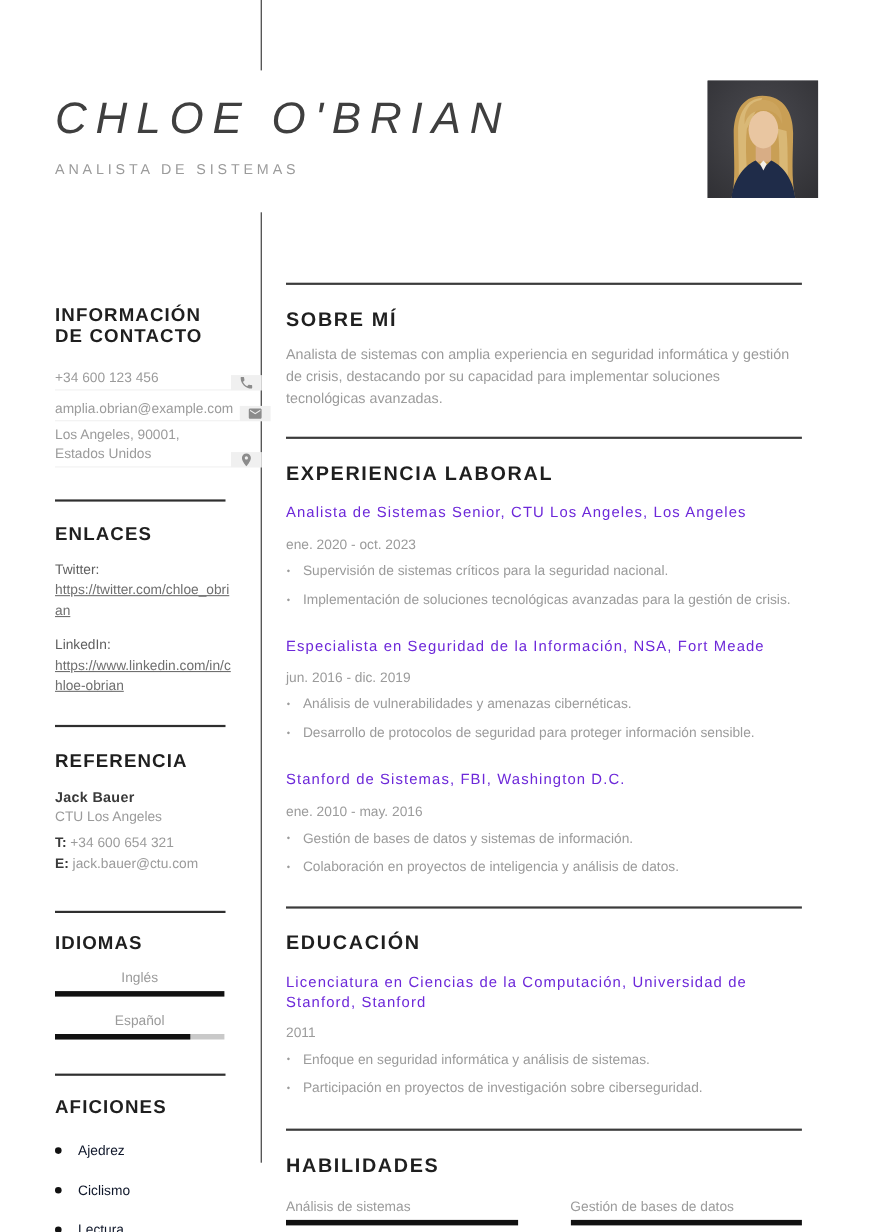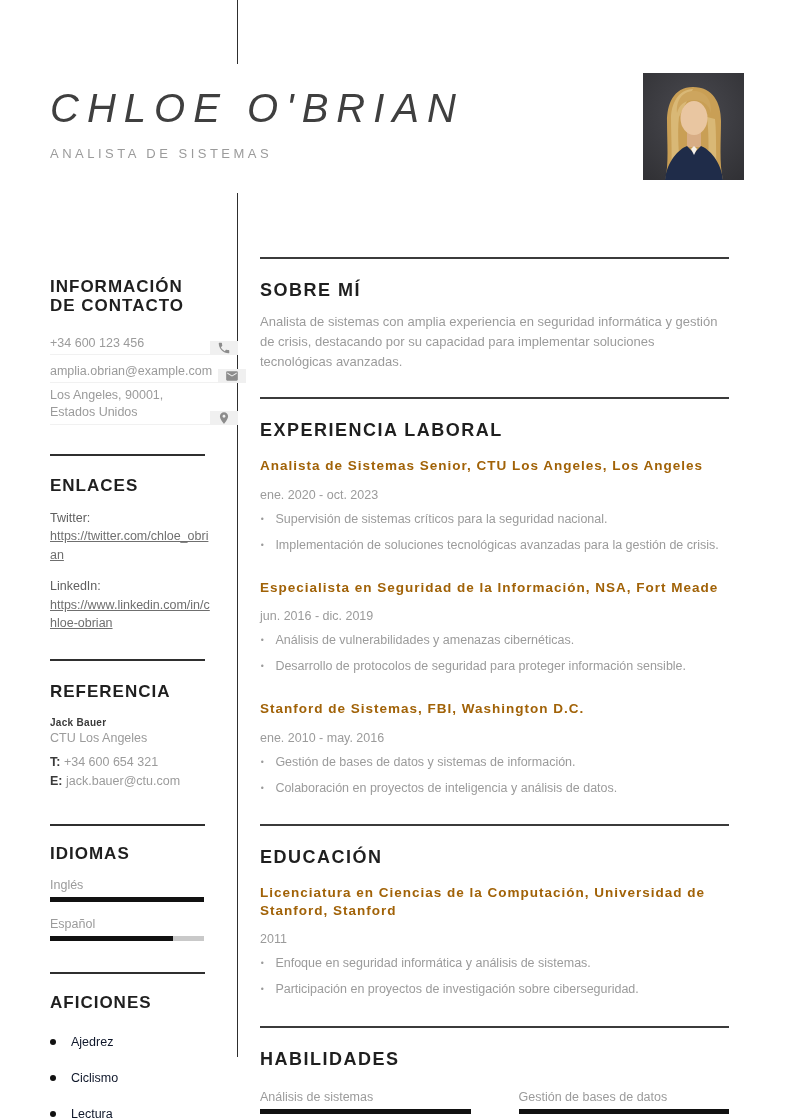--- a/index.html
+++ b/index.html
@@ -49,28 +49,28 @@
   .hr-1 { margin-top:29px; }
   .sec-links .side-h { margin-top:21px; }
   .link-item { margin-top:13px; width:160px; }
   .link-label { font-size:12.5px; color:#5f5f5f; line-height:1.45; }
   .link-url {
     font-size:12.5px; color:#6f6f6f; text-decoration:underline;
     word-break:break-all; line-height:1.5; display:block;
   }
   .hr-2 { margin-top:26px; }
   .sec-ref .side-h { margin-top:22px; }
-  .ref-name { margin-top:15px; font-size:10px; font-weight:700; color:#3a3a3a; letter-spacing:.3px; }
+  .ref-name { margin-top:15px; font-size:13px; font-weight:700; color:#3a3a3a; letter-spacing:.3px; }
   .ref-company { margin-top:3px; font-size:12.5px; color:#9b9b9b; }
   .ref-line { margin-top:9px; font-size:12.5px; color:#9b9b9b; line-height:1.35; }
   .ref-line:last-child { margin-top:2px; }
   .ref-prefix { font-weight:700; color:#3a3a3a; }
   .hr-3 { margin-top:34px; }
   .sec-lang .side-h { margin-top:19px; }
-  .lang-item { margin-top:15px; width:154px; }
+  .lang-item { margin-top:15px; width:154px;text-align:center; }
   .lang-name { font-size:12.5px; color:#9b9b9b; }
   .bar-track { margin-top:5px; height:5px; background:#c9c9c9; width:100%; position:relative; }
   .bar-fill { height:5px; background:#111111; }
   .hr-4 { margin-top:31px; }
   .sec-hobbies .side-h { margin-top:20px; }
   .hobby-list { margin-top:8px; }
   .hobby-item { display:flex; align-items:center; margin-top:22px; }
   .hobby-dot { width:6px; height:6px; border-radius:50%; background:#111; margin-right:15px; flex:none; }
   .hobby-name { font-size:12.5px; color:#0f172a;text-align:center; }
 
@@ -79,21 +79,21 @@
   .main-hr { height:2px; background:#3b3b3b; border:none; width:100%; }
   h2.main-h {
     font-size:18px; font-weight:600; letter-spacing:1.5px; color:#1f1f1f;
     margin-top:21px; text-transform:uppercase;
   }
   .about-text { margin-top:11px; font-size:13px; color:#9b9b9b; line-height:1.55; }
   .mhr-2 { margin-top:25px; }
   .job { margin-top:16px; }
   .job + .job { margin-top:25px; }
   .job-head {
-    font-size:13.5px; font-weight:700; color:#a16207; letter-spacing:1px; line-height:1.35;
+    font-size:13.5px; font-weight:400; color:#6d28d9; letter-spacing:1px; line-height:1.35;
   }
   .job-dates { margin-top:12px; font-size:12.5px; color:#9b9b9b; }
   .bullets { margin-top:6px; }
   .bullet { display:flex; margin-top:8px; line-height:1.45; }
   .bullet-dot { font-size:12.5px; color:#9b9b9b; margin-right:11px; flex:none; transform:scale(.7); }
   .bullet-text { font-size:12.5px; color:#9b9b9b; }
   .mhr-3 { margin-top:27px; }
   .mhr-4 { margin-top:27px; }
   .skills-grid {
     margin-top:20px; display:grid; grid-template-columns:1fr 1fr;

